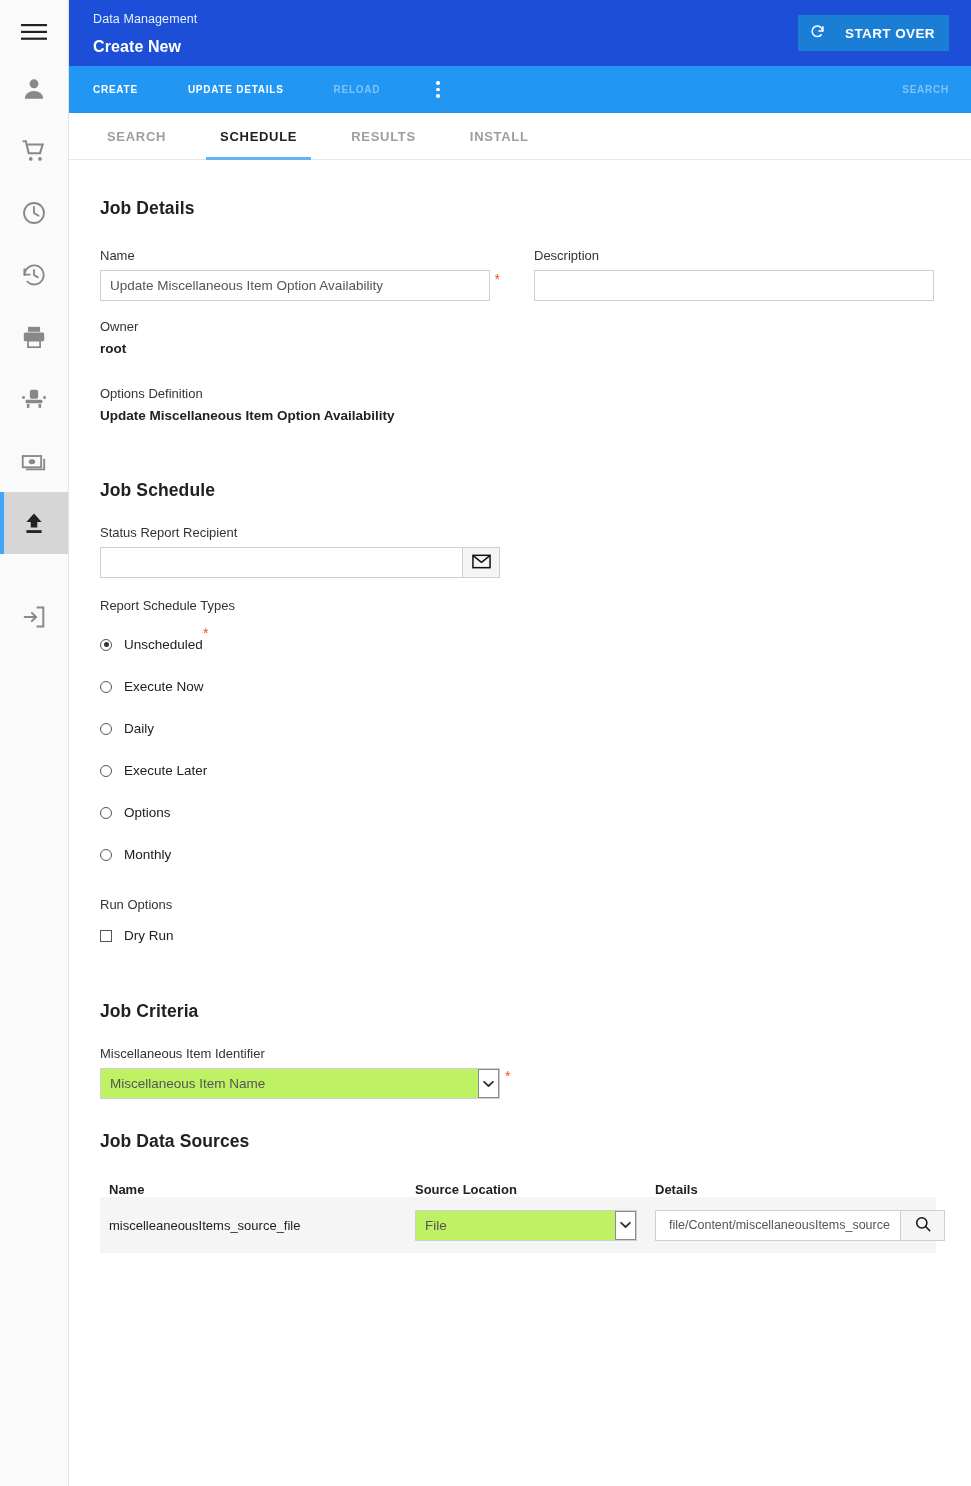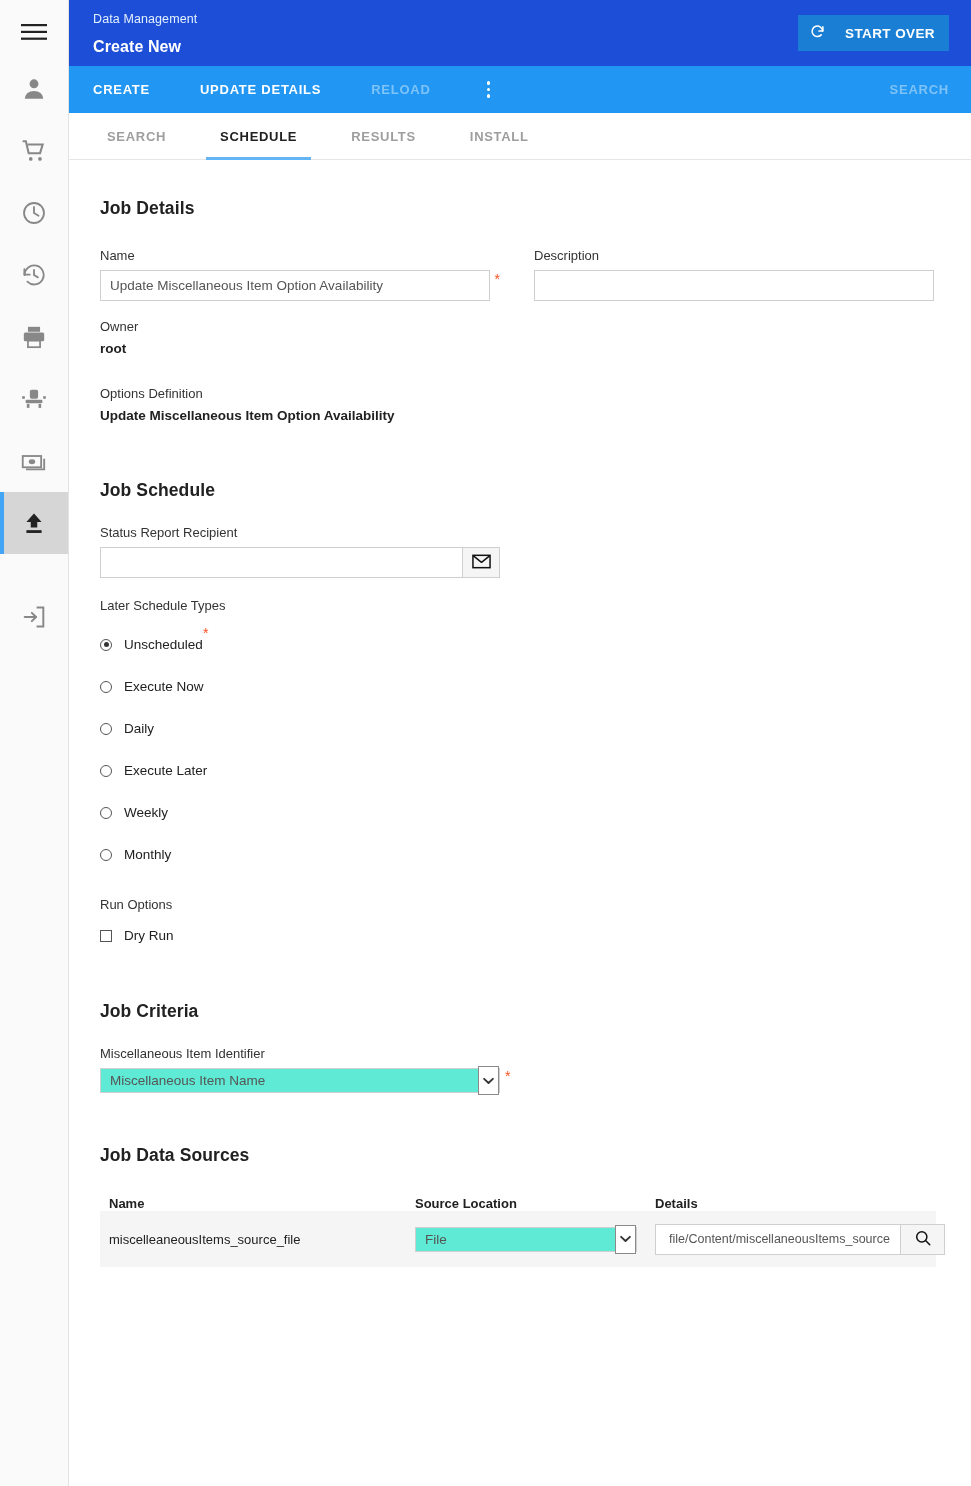--- a/index.html
+++ b/index.html
@@ -107,21 +107,21 @@
     display: flex;
     align-items: center;
     padding: 0 22px 0 24px;
     position: relative;
   }
   .tb-btn {
     background: none;
     border: none;
     color: #fff;
     font-family: inherit;
-    font-size: 13px;
+    font-size: 10px;
     font-weight: bold;
     letter-spacing: .75px;
     padding: 0;
     margin-right: 50px;
     cursor: pointer;
     white-space: nowrap;
   }
   .tb-btn.disabled { color: #7dc3f7; cursor: default; }
   .tb-kebab {
     background: none; border: none; padding: 0 6px;
@@ -275,23 +275,23 @@
     background: #fff;
     margin-right: 12px;
     flex: 0 0 12px;
     cursor: pointer;
   }
   .chk-row label { font-size: 13.5px; color: #212121; cursor: pointer; }
 
   
   .sel-wrap { position: relative; display: flex; align-items: flex-start; gap: 5px; }
   .sel {
-    width: 400px; height: 25px;
+    width: 400px; height: 31px;
     border: 1px solid #cfcfcf;
-    background: #5eead4;
+    background: #bef264;
     display: flex;
     align-items: center;
     position: relative;
     cursor: pointer;
   }
   .sel .sel-text {
     font-size: 13.5px; color: #555;
     padding-left: 9px;
     flex: 1 1 auto;
     white-space: nowrap; overflow: hidden;
@@ -531,42 +531,42 @@
               <svg width="19" height="15" viewBox="0 0 24 18" fill="none" stroke="#111" stroke-width="1.9">
                 <rect x="1.2" y="1.2" width="21.6" height="15.6"></rect>
                 <path d="M1.8 2 12 10 22.2 2" stroke-linejoin="round"></path>
               </svg>
             </span>
           </button>
         </div>
       </div>
 
       <div style="margin-top:20px">
-        <div class="field-label">Later Schedule Types</div>
+        <div class="field-label">Report Schedule Types</div>
 
         <div class="radio-row">
           <span class="rdo checked"></span>
           <label>Unscheduled</label>
           <span class="req">*</span>
         </div>
         <div class="radio-row">
           <span class="rdo"></span>
           <label>Execute Now</label>
         </div>
         <div class="radio-row">
           <span class="rdo"></span>
           <label>Daily</label>
         </div>
         <div class="radio-row">
           <span class="rdo"></span>
           <label>Execute Later</label>
         </div>
         <div class="radio-row">
           <span class="rdo"></span>
-          <label>Weekly</label>
+          <label>Options</label>
         </div>
         <div class="radio-row">
           <span class="rdo"></span>
           <label>Monthly</label>
         </div>
       </div>
 
       <div style="margin-top:32px">
         <div class="field-label">Run Options</div>
         <div class="chk-row">
@@ -585,21 +585,21 @@
             <span class="sel-arrow">
               <svg width="11" height="8" viewBox="0 0 12 8" fill="none" stroke="#333" stroke-width="2">
                 <path d="M1.2 1.6 6 6.2l4.8-4.6" stroke-linecap="round" stroke-linejoin="round"></path>
               </svg>
             </span>
           </div>
           <span class="req">*</span>
         </div>
       </div>
 
-      <h2 class="section" style="margin-top:52px">Job Data Sources</h2>
+      <h2 class="section" style="margin-top:32px">Job Data Sources</h2>
 
       <div class="tbl">
         <div class="tbl-head">
           <div class="c-name">Name</div>
           <div class="c-src">Source Location</div>
           <div class="c-det">Details</div>
         </div>
         <div class="tbl-row">
           <div class="c-name">miscelleaneousItems_source_file</div>
           <div class="c-src">

